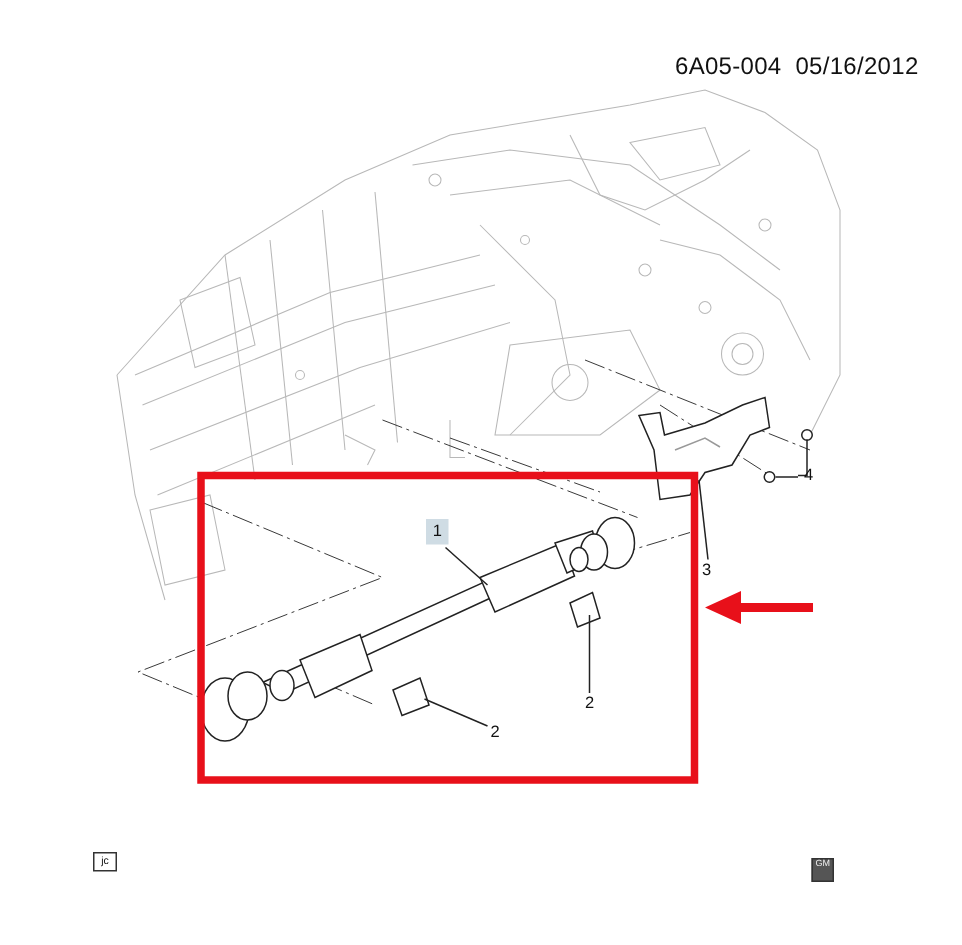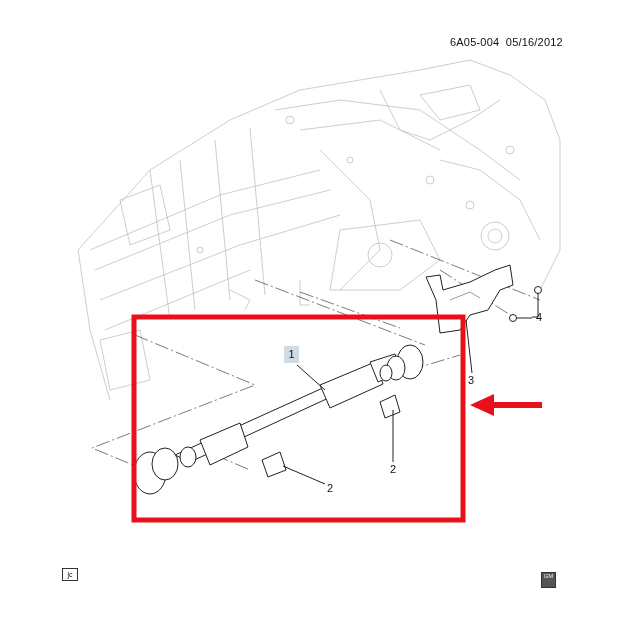--- a/index.html
+++ b/index.html
@@ -1,18 +1,18 @@
 <!DOCTYPE html>
 <html><head>
 <meta charset="utf-8">
 <style>
   html, body { margin: 0; padding: 0; background: #ffffff; }
   body { width: 641px; height: 630px; position: relative; overflow: hidden;
          font-family: "Liberation Sans", sans-serif; }
-  .doc-id { position: absolute; left: 450px; top: 36px; font-size: 11px; color: #111; letter-spacing: 0.2px; }
+  .doc-id { position: absolute; left: 450px; top: 36px; font-size: 16px; color: #111; letter-spacing: 0.2px; }
   svg.art { position: absolute; left: 0; top: 0; }
   .callout { position: absolute; font-size: 11px; color: #111; line-height: 1; }
   .callout-1 { left: 284px; top: 346px; width: 15px; height: 17px; background: #cfdce4; text-align: center; line-height: 17px; }
   .icon-jc { position: absolute; left: 62px; top: 568px; width: 14px; height: 11px; border: 1px solid #333;
              font-size: 7px; text-align: center; line-height: 11px; color: #111; }
   .icon-gm { position: absolute; left: 541px; top: 572px; width: 13px; height: 14px; background: #555;
              color: #eee; font-size: 6px; text-align: center; line-height: 7px; border: 1px solid #333; }
 </style>
 </head>
 <body>

